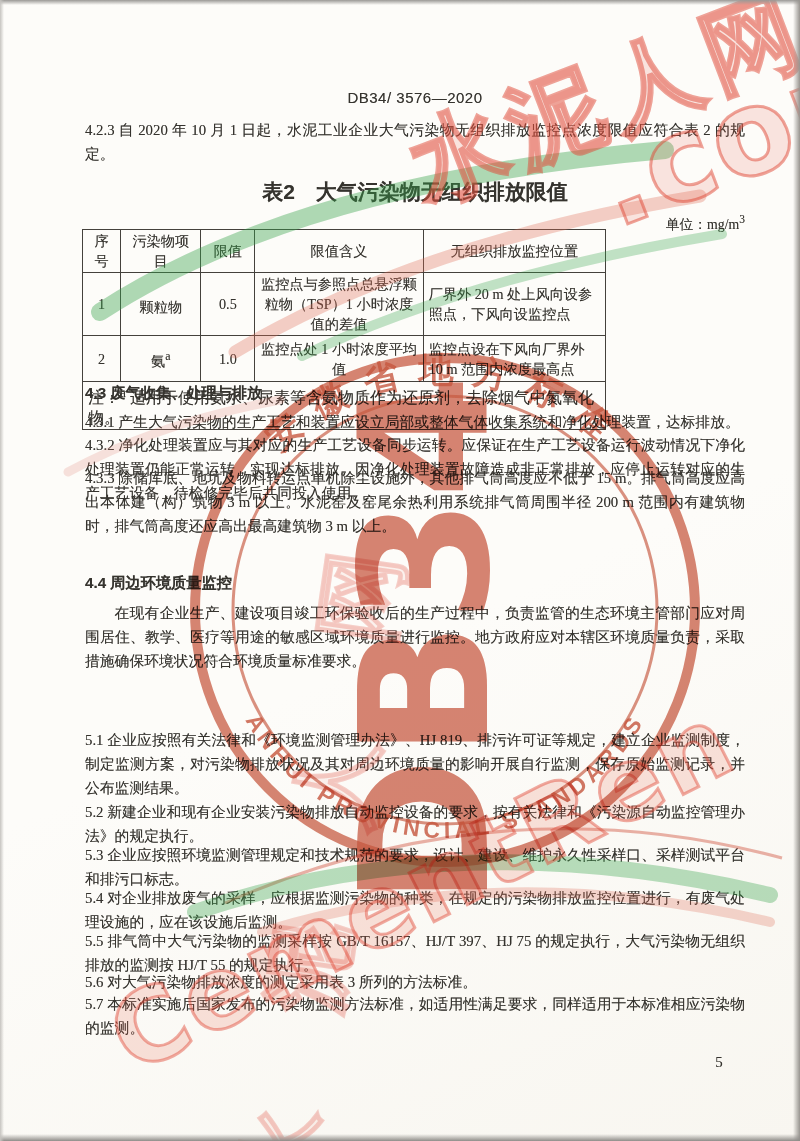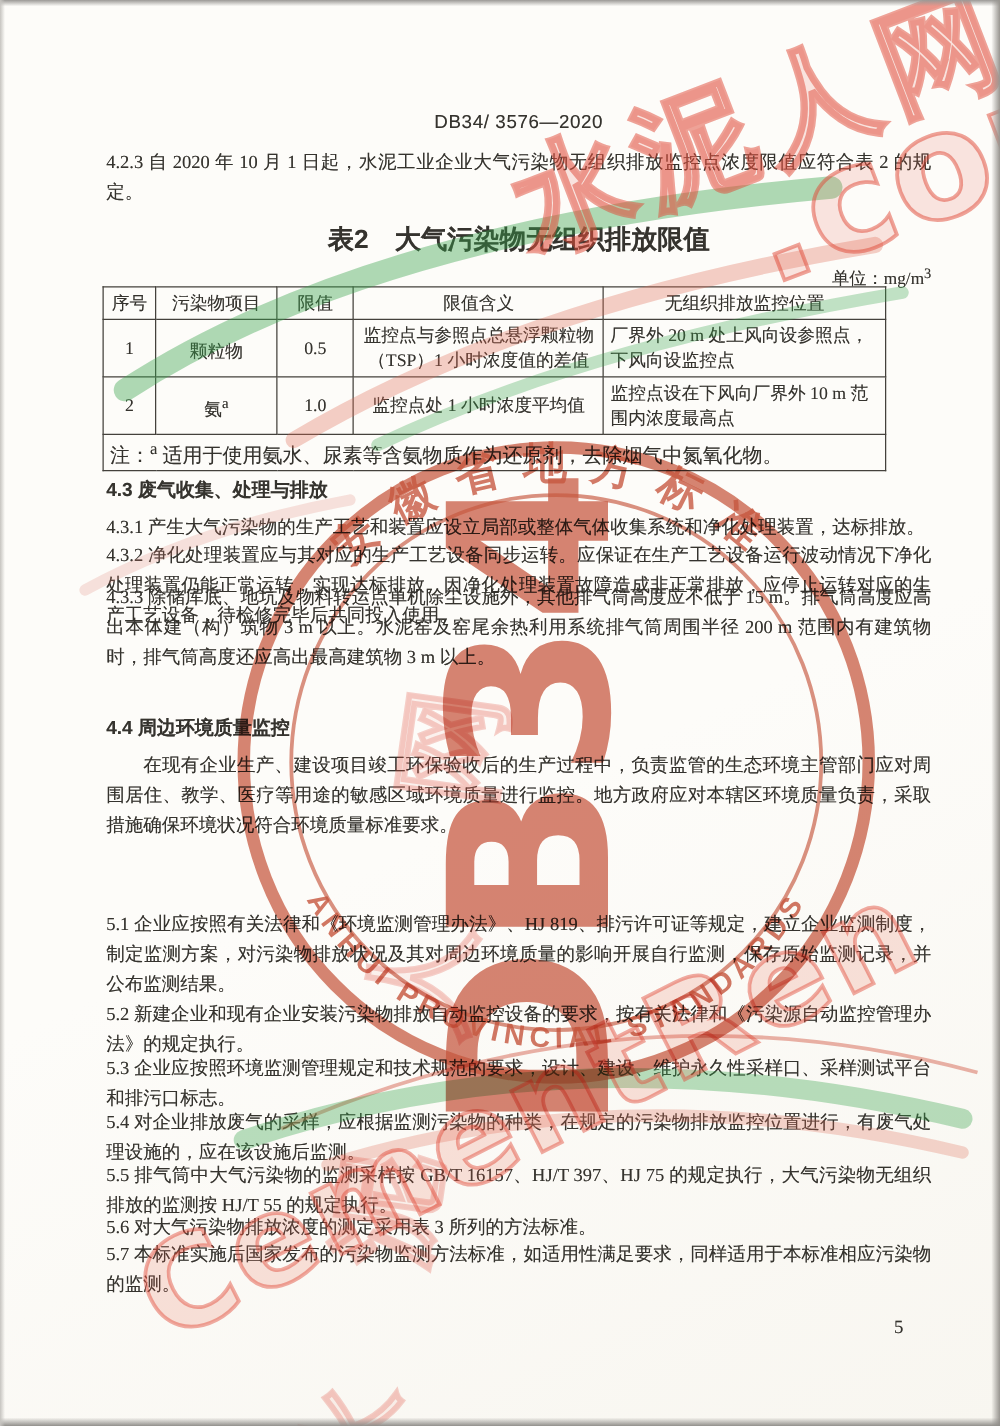--- a/index.html
+++ b/index.html
@@ -18,21 +18,21 @@
 
   .blk{position:absolute;left:85px;width:660px;line-height:24px;font-size:14.8px;
        text-align:justify;text-shadow:0 0 .5px rgba(40,38,34,.45);}
   .heading{font-family:"Liberation Sans","DejaVu Sans",sans-serif;font-weight:bold;font-size:15.2px;}
   .std-no{font-family:"Liberation Sans","DejaVu Sans",sans-serif;letter-spacing:.5px;
           text-align:center;font-size:15px;}
   .tbl-title{text-align:center;font-weight:bold;font-family:"Liberation Sans","DejaVu Sans",sans-serif;font-size:21px;}
   .tbl-unit{text-align:right;font-size:13.8px;}
   .indent{text-indent:2em;}
 
-  table.t2{position:absolute;left:82px;top:229px;width:627px;border-collapse:collapse;
+  table.t2{position:absolute;left:82px;top:229px;width:524px;border-collapse:collapse;
            font-size:14.2px;line-height:20px;text-shadow:0 0 .5px rgba(40,38,34,.4);}
   table.t2 td{border:1.4px solid #44413c;padding:1px 5px;}
   table.t2 tr.hdr td{height:23px;text-align:center;}
   td.c-seq{width:34px;text-align:center;}
   td.c-pol{width:98px;text-align:center;}
   td.c-lim{width:56px;text-align:center;}
   td.c-mean{width:212px;text-align:center;}
   td.c-pos{width:246px;text-align:left;}
   tr.r1 td,tr.r2 td{height:43px;}
   td.note-cell{font-size:16px;height:22px;padding-left:18px;}

